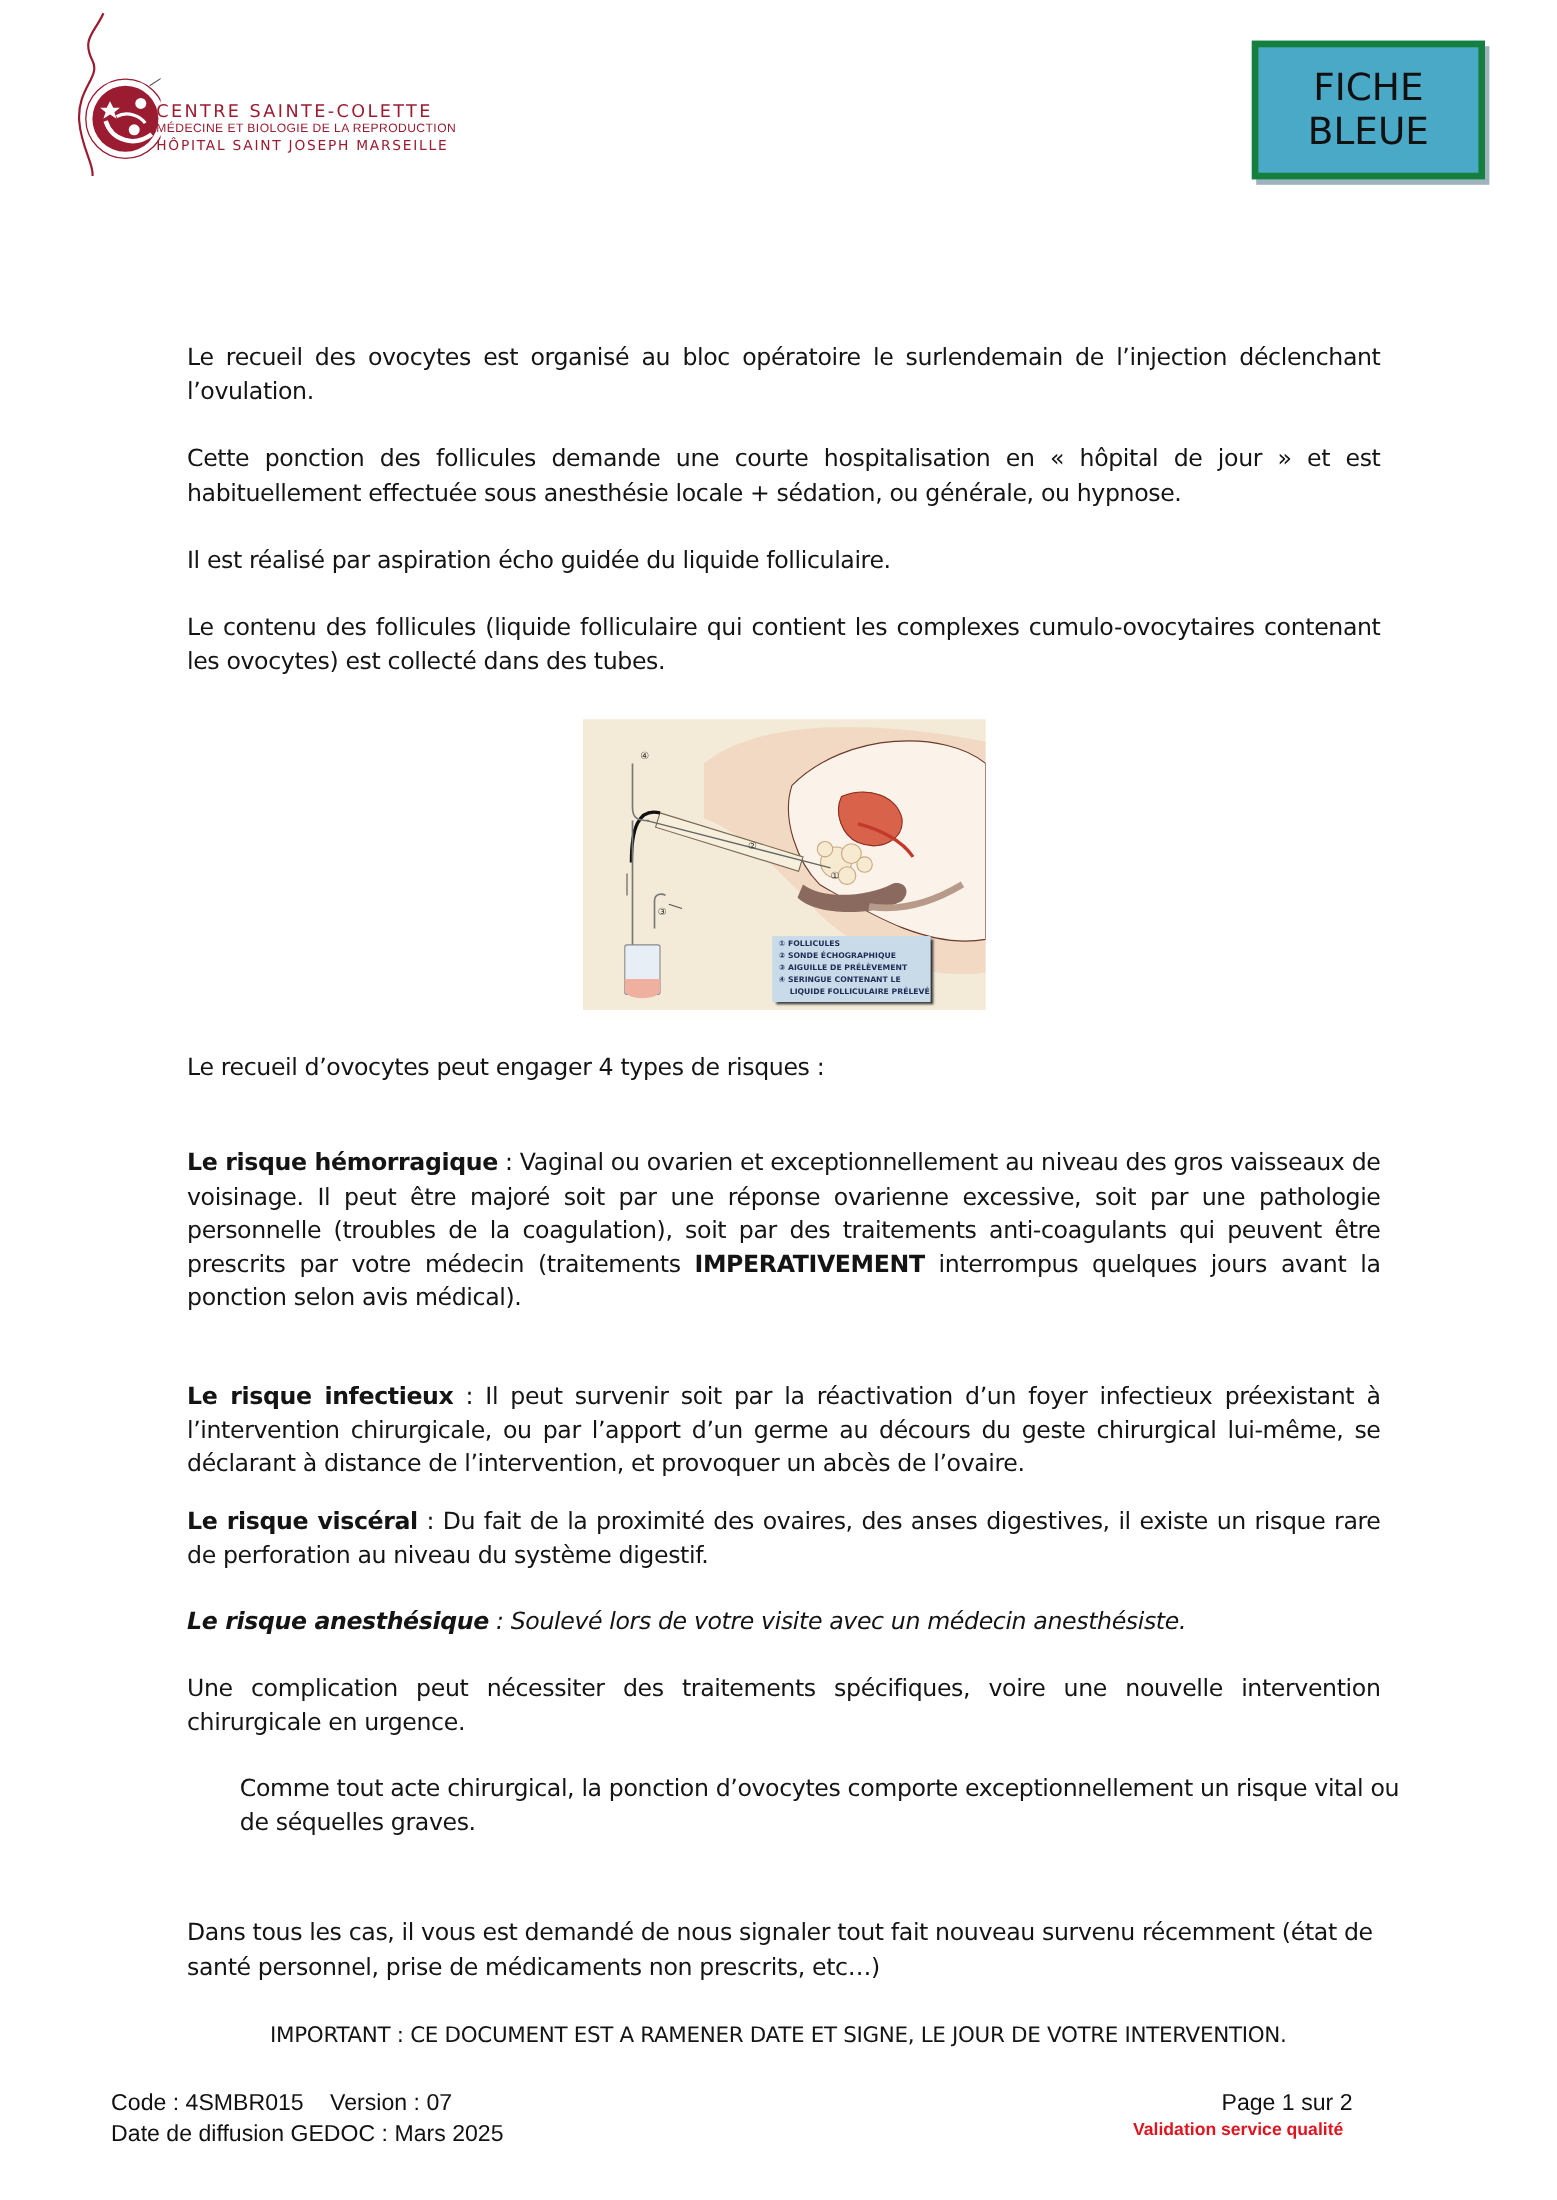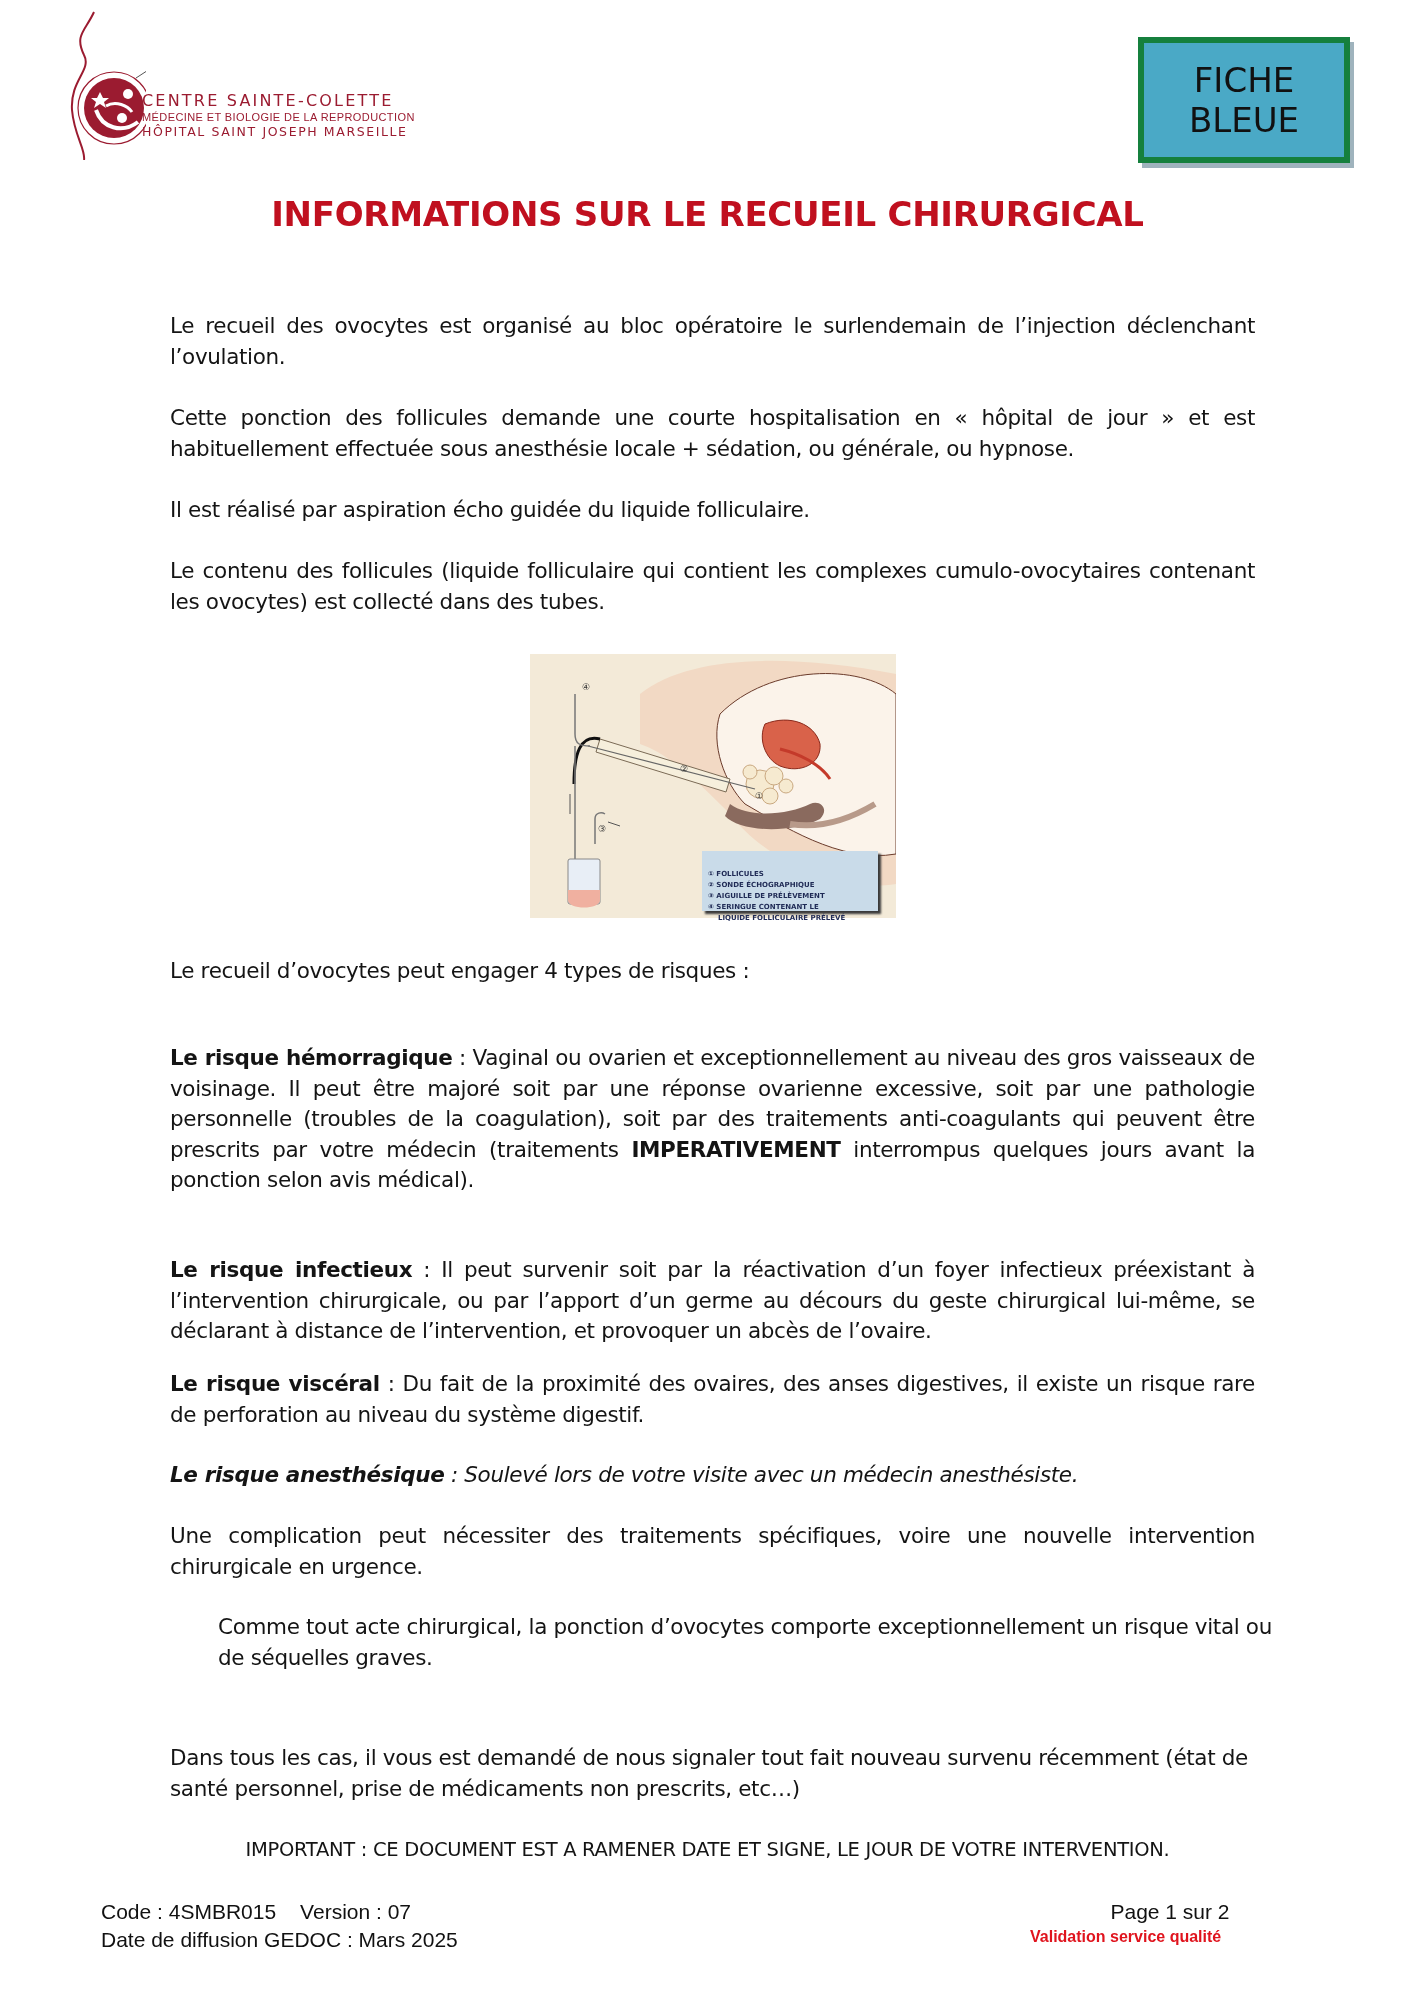--- a/index.html
+++ b/index.html
@@ -36,24 +36,24 @@
     .body-text p { margin: 0; }
     .justify { text-align: justify; text-align-last: left; }
     .b { font-weight: bold; }
     .i { font-style: italic; }
 
     .illustration {
       position: absolute; left: 530px; top: 654px; width: 366px; height: 264px;
       background: #f3ead8;
     }
     .legend-box {
-      position: absolute; left: 172px; top: 197px; width: 176px; height: 60px;
+      position: absolute; left: 172px; top: 197px; width: 144px; height: 60px;
       background: #c9dbe9; box-shadow: 3px 3px 2px #3a3a3a;
       font-family: "DejaVu Sans", sans-serif; font-size: 7px; line-height: 11px;
-      color: #1f2a55; padding: 18px 6px; box-sizing: border-box; font-weight: bold;
+      color: #1f2a55; padding: 2px 6px; box-sizing: border-box; font-weight: bold;
     }
     .legend-box div { white-space: nowrap; }
 
     .important {
       position: absolute; left: 0; top: 1838px; width: 1415px; text-align: center;
       font-family: "DejaVu Sans", sans-serif; font-size: 19.5px; color: #141414; letter-spacing: -0.3px;
     }
     .footer-left {
       position: absolute; left: 101px; top: 1898px;
       font-family: "Liberation Sans", sans-serif; font-size: 21px; line-height: 28px; color: #111;
@@ -89,21 +89,20 @@
     <div class="logo-l3">HÔPITAL SAINT JOSEPH MARSEILLE</div>
   </div>
 </div>
 
 <div class="badge">
   <div>FICHE</div>
   <div>BLEUE</div>
 </div>
 
 <div class="title">
-  <div>INFORMATIONS SUR LE RECUEIL CHIRURGICAL</div>
 </div>
 
 <div class="body-text justify" style="top:311px;">
   <p>Le recueil des ovocytes est organisé au bloc opératoire le surlendemain de l’injection déclenchant l’ovulation.</p>
 </div>
 <div class="body-text justify" style="top:403px;">
   <p>Cette ponction des follicules demande une courte hospitalisation en « hôpital de jour » et est habituellement effectuée sous anesthésie locale + sédation, ou générale, ou hypnose.</p>
 </div>
 <div class="body-text" style="top:495px;">
   <p>Il est réalisé par aspiration écho guidée du liquide folliculaire.</p>

